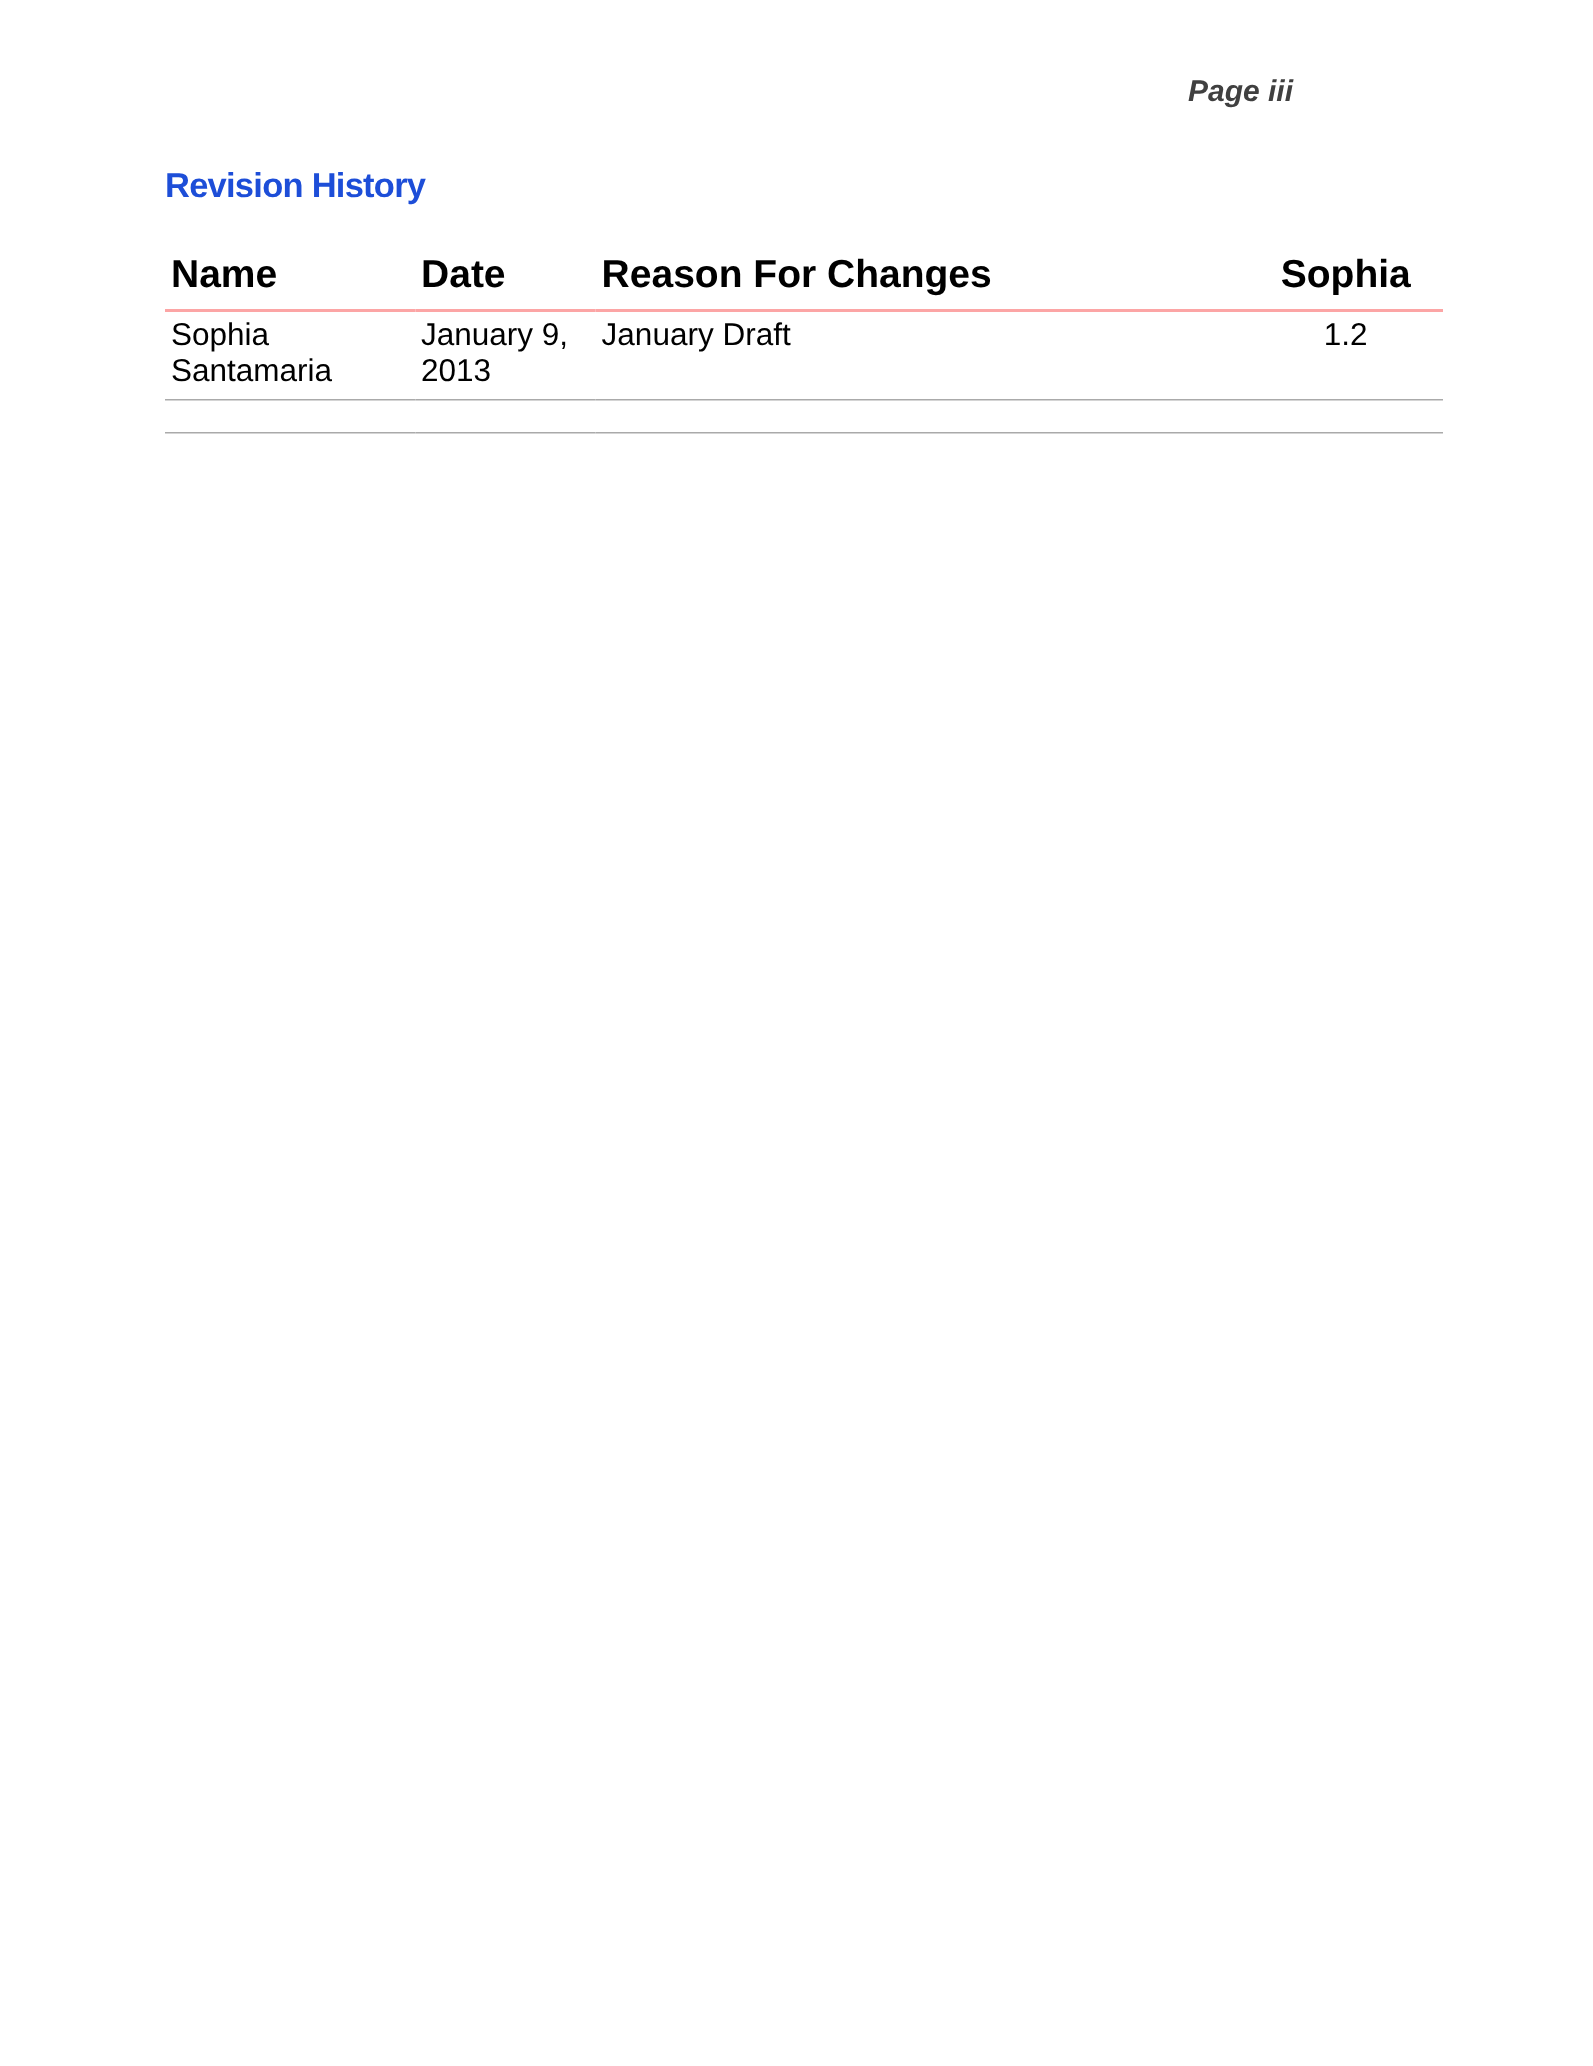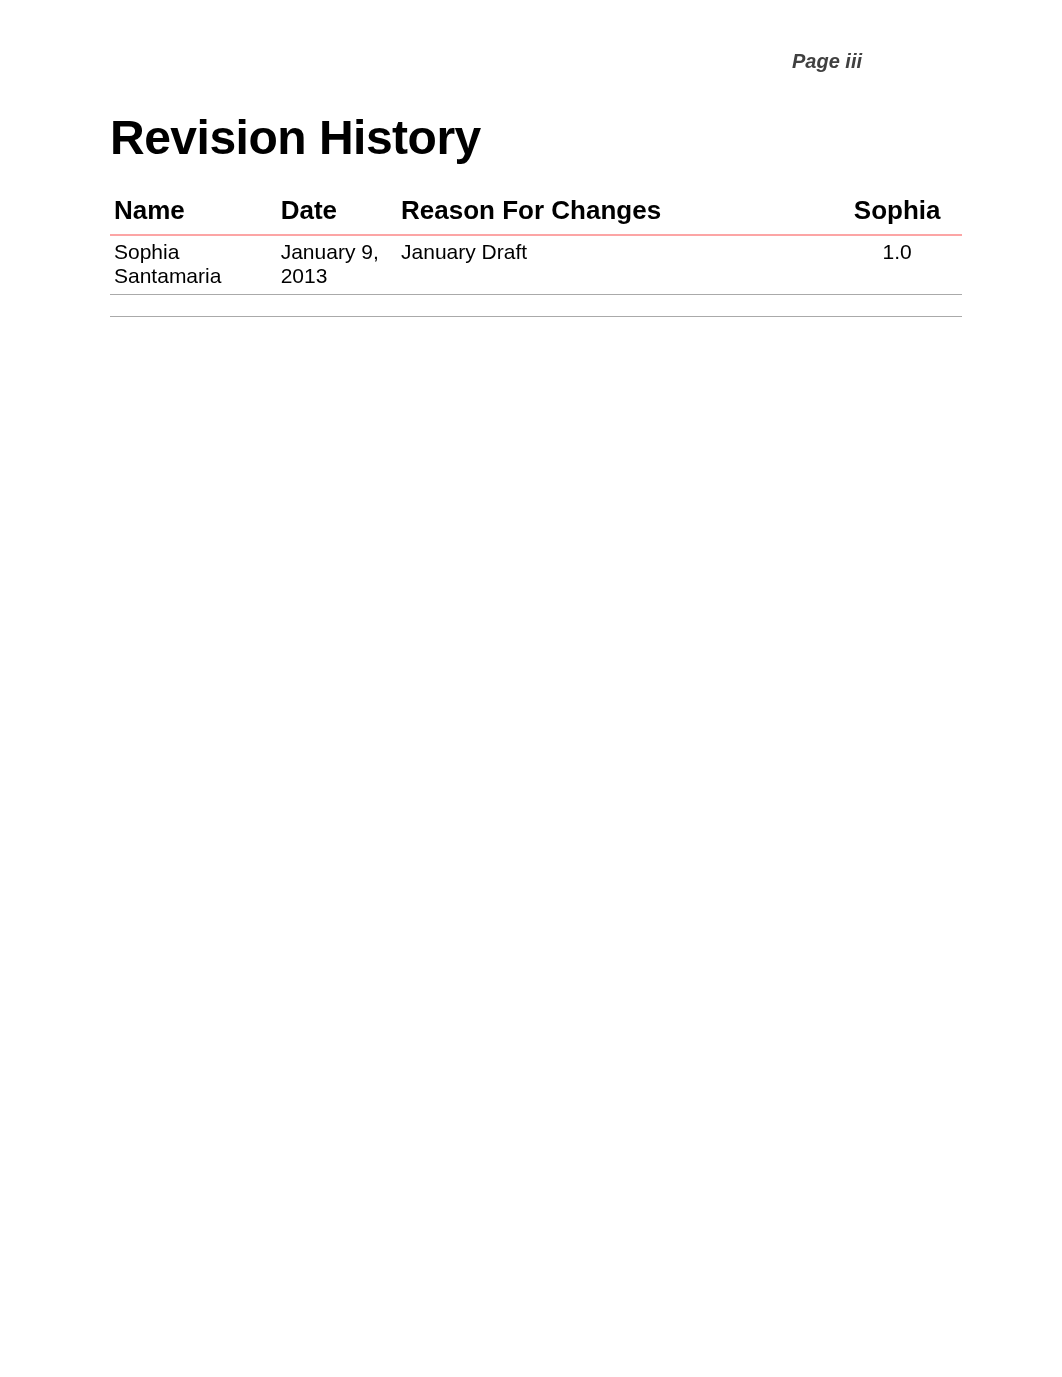--- a/index.html
+++ b/index.html
@@ -20,23 +20,23 @@
       right: 200px;
       font-weight: bold;
       font-style: italic;
       font-size: 20px;
       color: #404040;
     }
     .content {
       padding: 110px 100px 0 110px;
     }
     .title {
-      font-size: 48px;
+      font-size: 23px;
       font-weight: bold;
-      color: #000000;
+      color: #1d4ed8;
       margin-bottom: 24px;
       letter-spacing: -0.5px;
     }
     table {
       width: 100%;
       border-collapse: collapse;
       table-layout: fixed;
     }
     thead th {
       text-align: left;
@@ -87,21 +87,21 @@
         <th>Date</th>
         <th>Reason For Changes</th>
         <th class="col-version">Sophia</th>
       </tr>
     </thead>
     <tbody>
       <tr>
         <td>Sophia Santamaria</td>
         <td>January 9, 2013</td>
         <td>January Draft</td>
-        <td class="col-version">1.0</td>
+        <td class="col-version">1.2</td>
       </tr>
       <tr class="empty">
         <td></td>
         <td></td>
         <td></td>
         <td class="col-version"></td>
       </tr>
       <tr class="empty">
         <td></td>
         <td></td>

